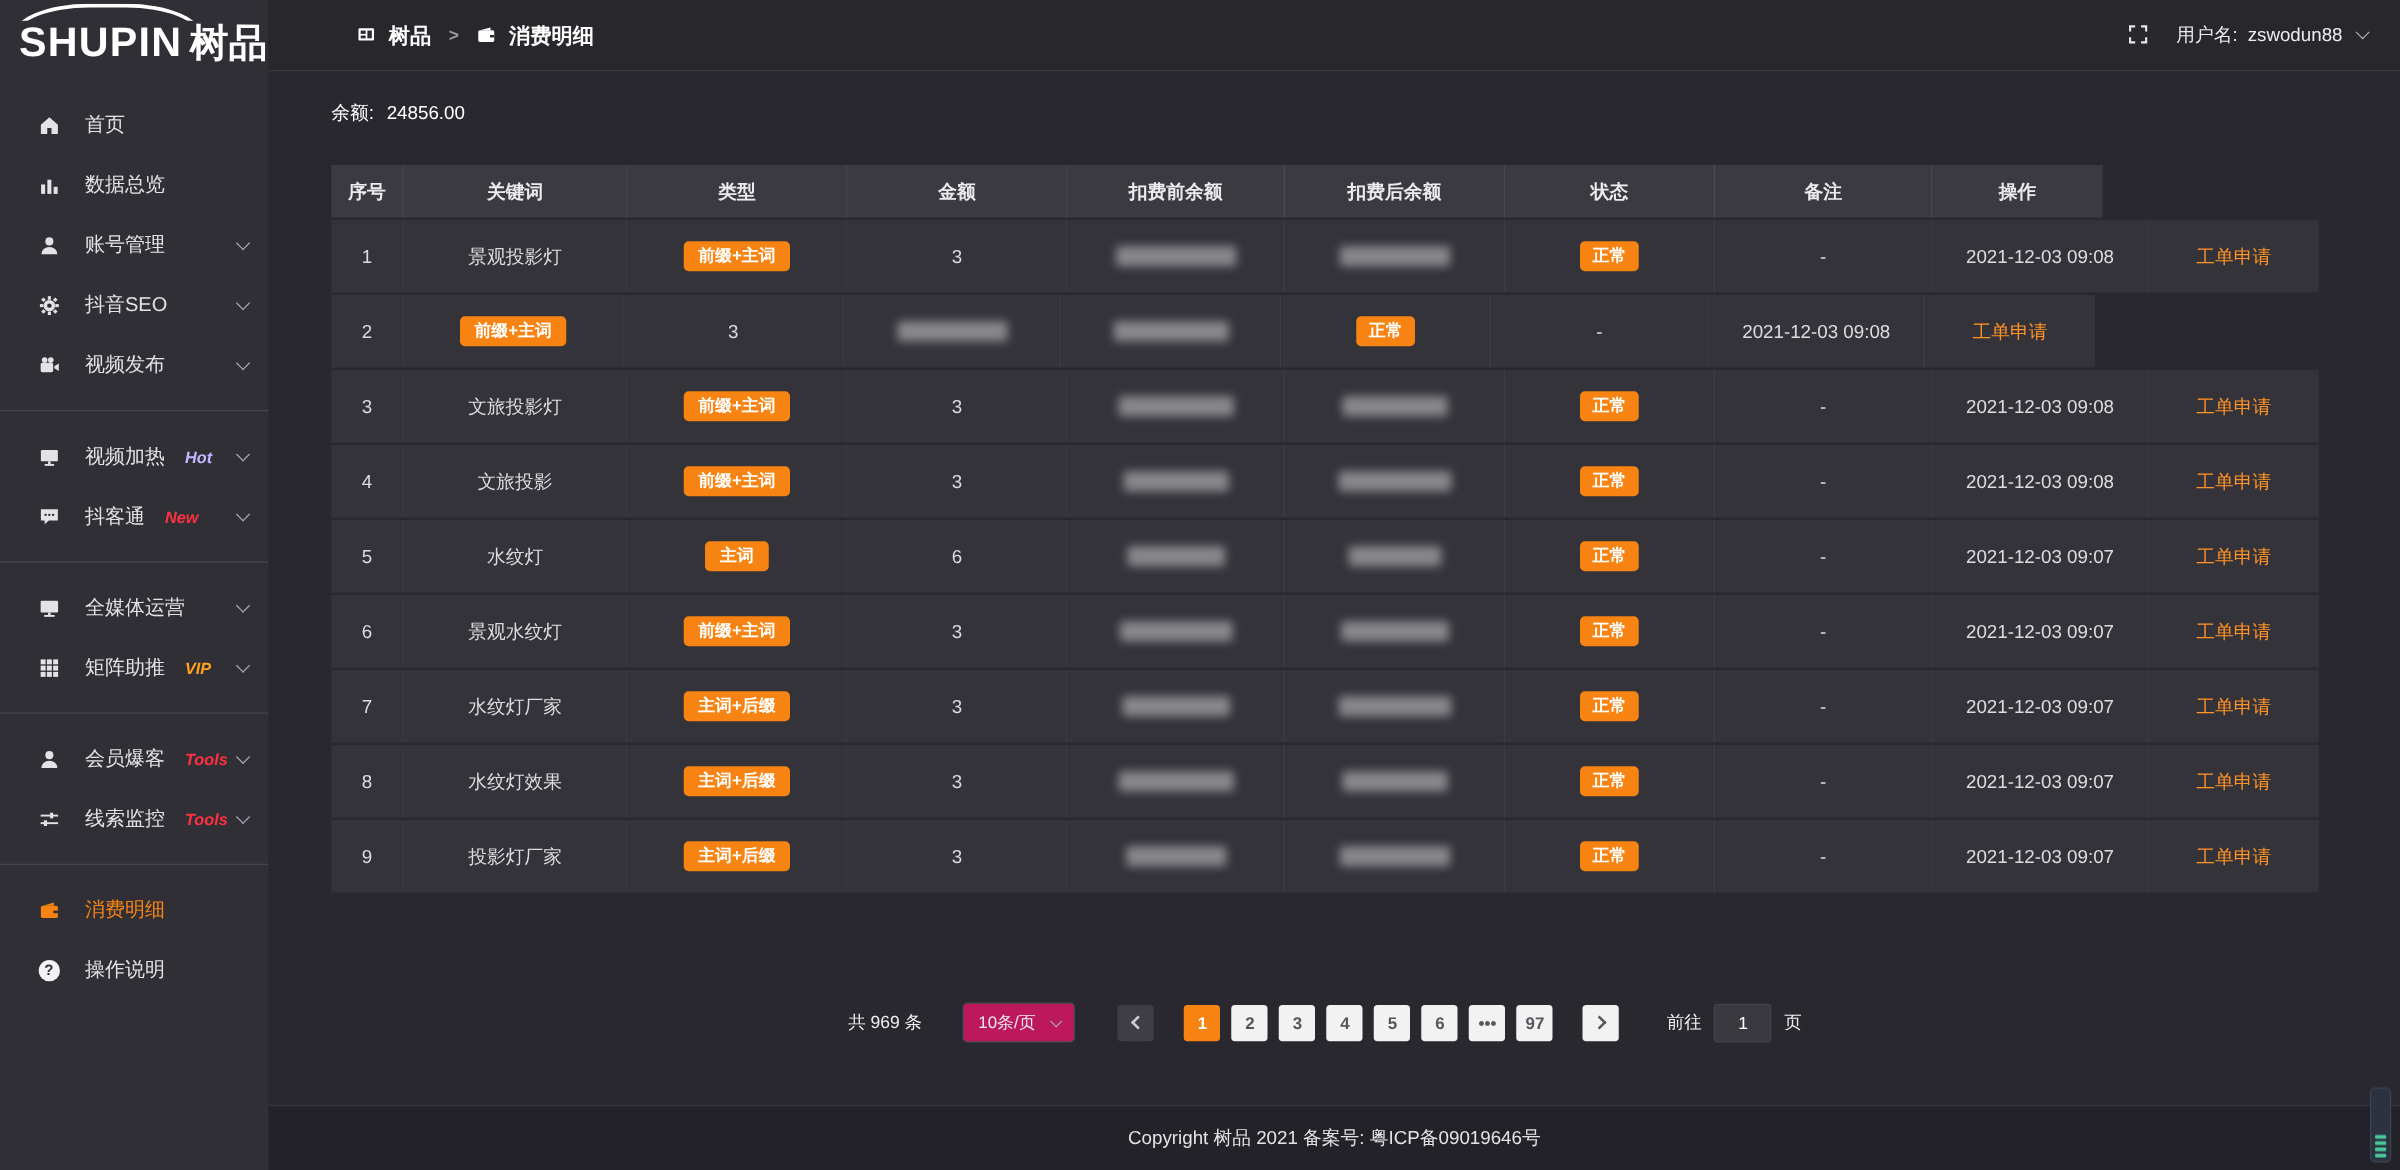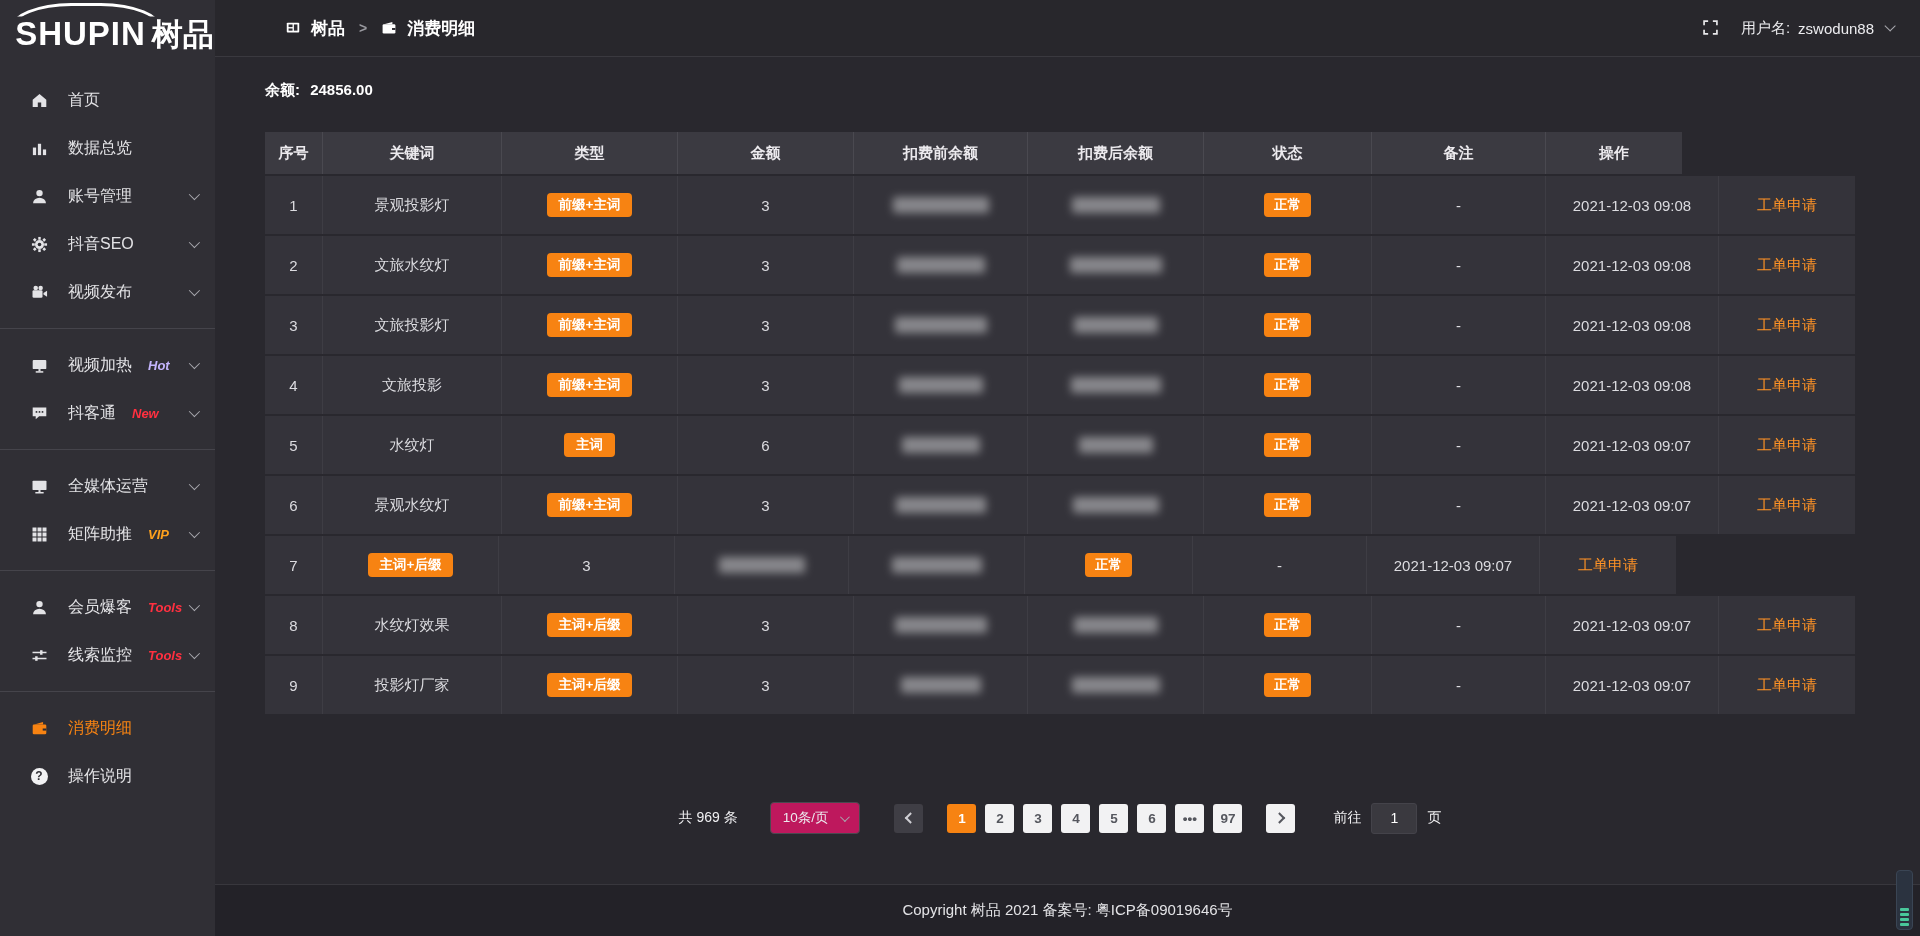--- a/index.html
+++ b/index.html
@@ -40,21 +40,21 @@
   .crumb-label { font-size:17px; font-weight:bold; color:#fff; }
   .crumb-sep { color:#9a9aa0; font-size:14px; font-weight:bold; margin:0 4px; }
   .top-right { margin-left:auto; display:flex; align-items:flex-start; gap:22px; }
   .fs-btn { display:inline-flex; color:#e8e8ea; cursor:pointer; }
   .fs-btn svg { width:17px; height:17px; }
   .user-box { display:flex; align-items:center; gap:8px; cursor:pointer; font-size:15px; color:#ececef; }
   .user-box .chev { margin-left:2px; transform:rotate(45deg) translateY(-3px); }
 
   
   .main { flex:1; padding:24px 0 0 50px; }
-  .balance { font-size:15px; font-weight:bold; color:#fff; }
+  .balance { font-size:15px; font-weight:normal; color:#fff; }
   .balance .bval { margin-left:6px; }
 
   
   .table { width:1590px; margin-top:32px; }
   .trow { display:flex; }
   .cell { display:flex; align-items:center; justify-content:center; text-align:center;
           border-right:1px solid rgba(255,255,255,0.05); }
   .cell:last-child { border-right:none; }
   .thead .cell { height:42px; background:#3b3a41; color:#eceaee; font-size:15px; font-weight:bold;
                  border-right:1px solid #4a4950; }
@@ -344,21 +344,20 @@
                 <span class="badge status">正常</span>
               </div>
               <div class="cell c8">-</div>
               <div class="cell c9">2021-12-03 09:08</div>
               <div class="cell c10">
                 <span class="action-link">工单申请</span>
               </div>
             </div>
             <div class="trow">
               <div class="cell c1">2</div>
-              <div class="cell c2">文旅水纹灯</div>
               <div class="cell c3">
                 <span class="badge">前缀+主词</span>
               </div>
               <div class="cell c4">3</div>
               <div class="cell c5">
                 <span class="blur-blob" style="width:88px"></span>
               </div>
               <div class="cell c6">
                 <span class="blur-blob" style="width:92px"></span>
               </div>
@@ -454,20 +453,21 @@
                 <span class="badge status">正常</span>
               </div>
               <div class="cell c8">-</div>
               <div class="cell c9">2021-12-03 09:07</div>
               <div class="cell c10">
                 <span class="action-link">工单申请</span>
               </div>
             </div>
             <div class="trow">
               <div class="cell c1">7</div>
+              <div class="cell c2">水纹灯厂家</div>
               <div class="cell c3">
                 <span class="badge">主词+后缀</span>
               </div>
               <div class="cell c4">3</div>
               <div class="cell c5">
                 <span class="blur-blob" style="width:86px"></span>
               </div>
               <div class="cell c6">
                 <span class="blur-blob" style="width:90px"></span>
               </div>

